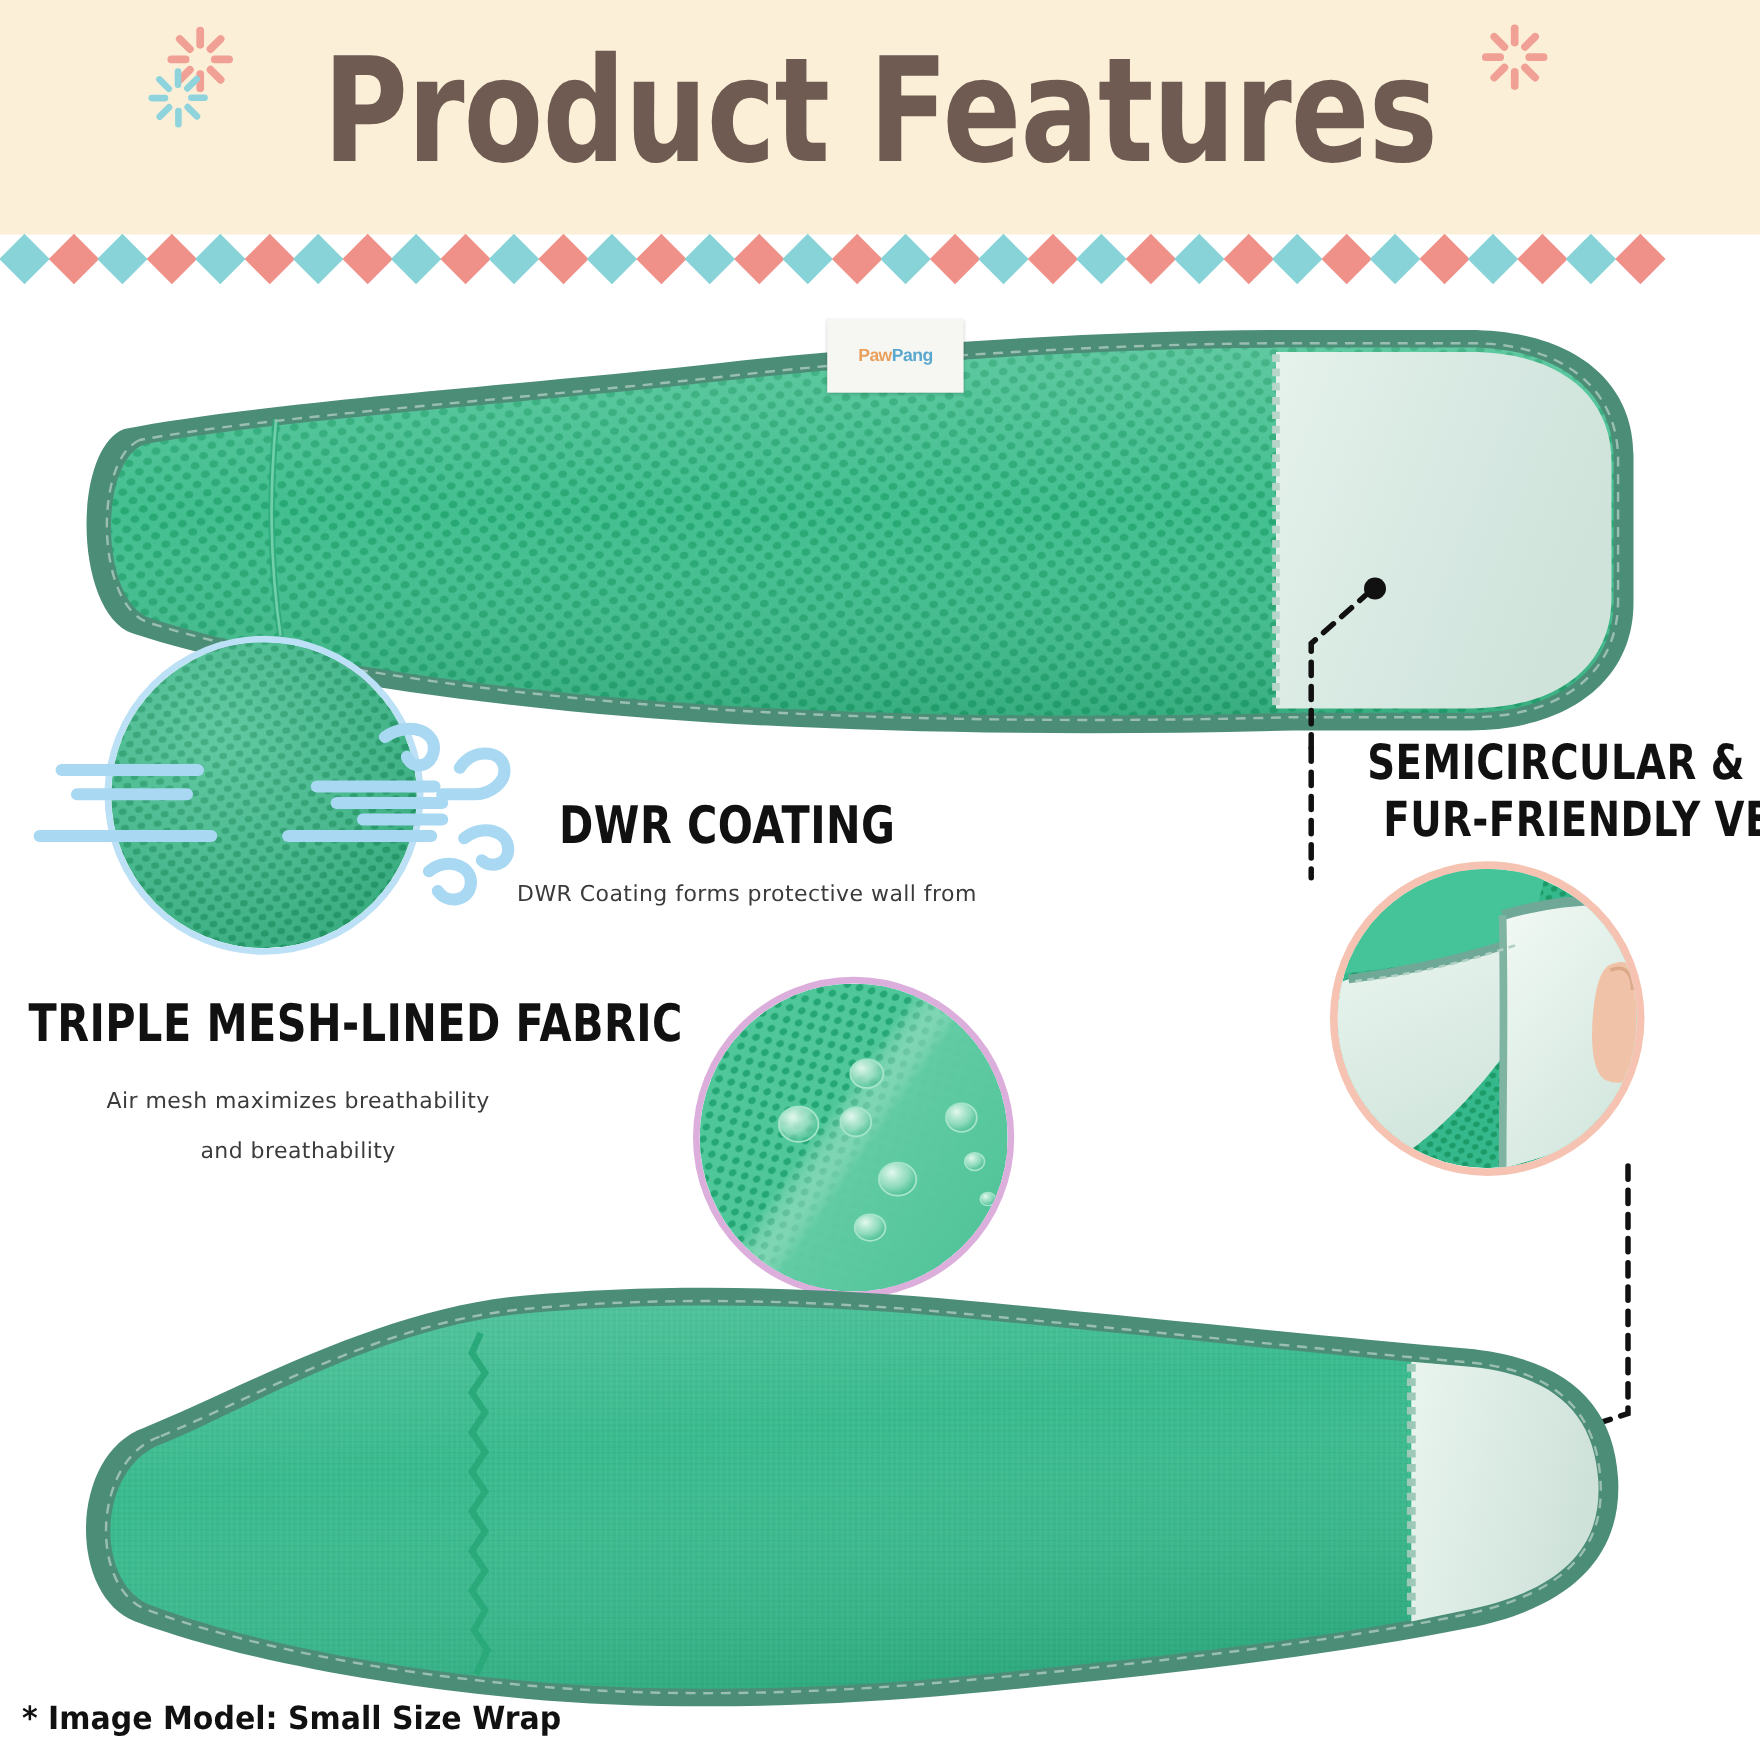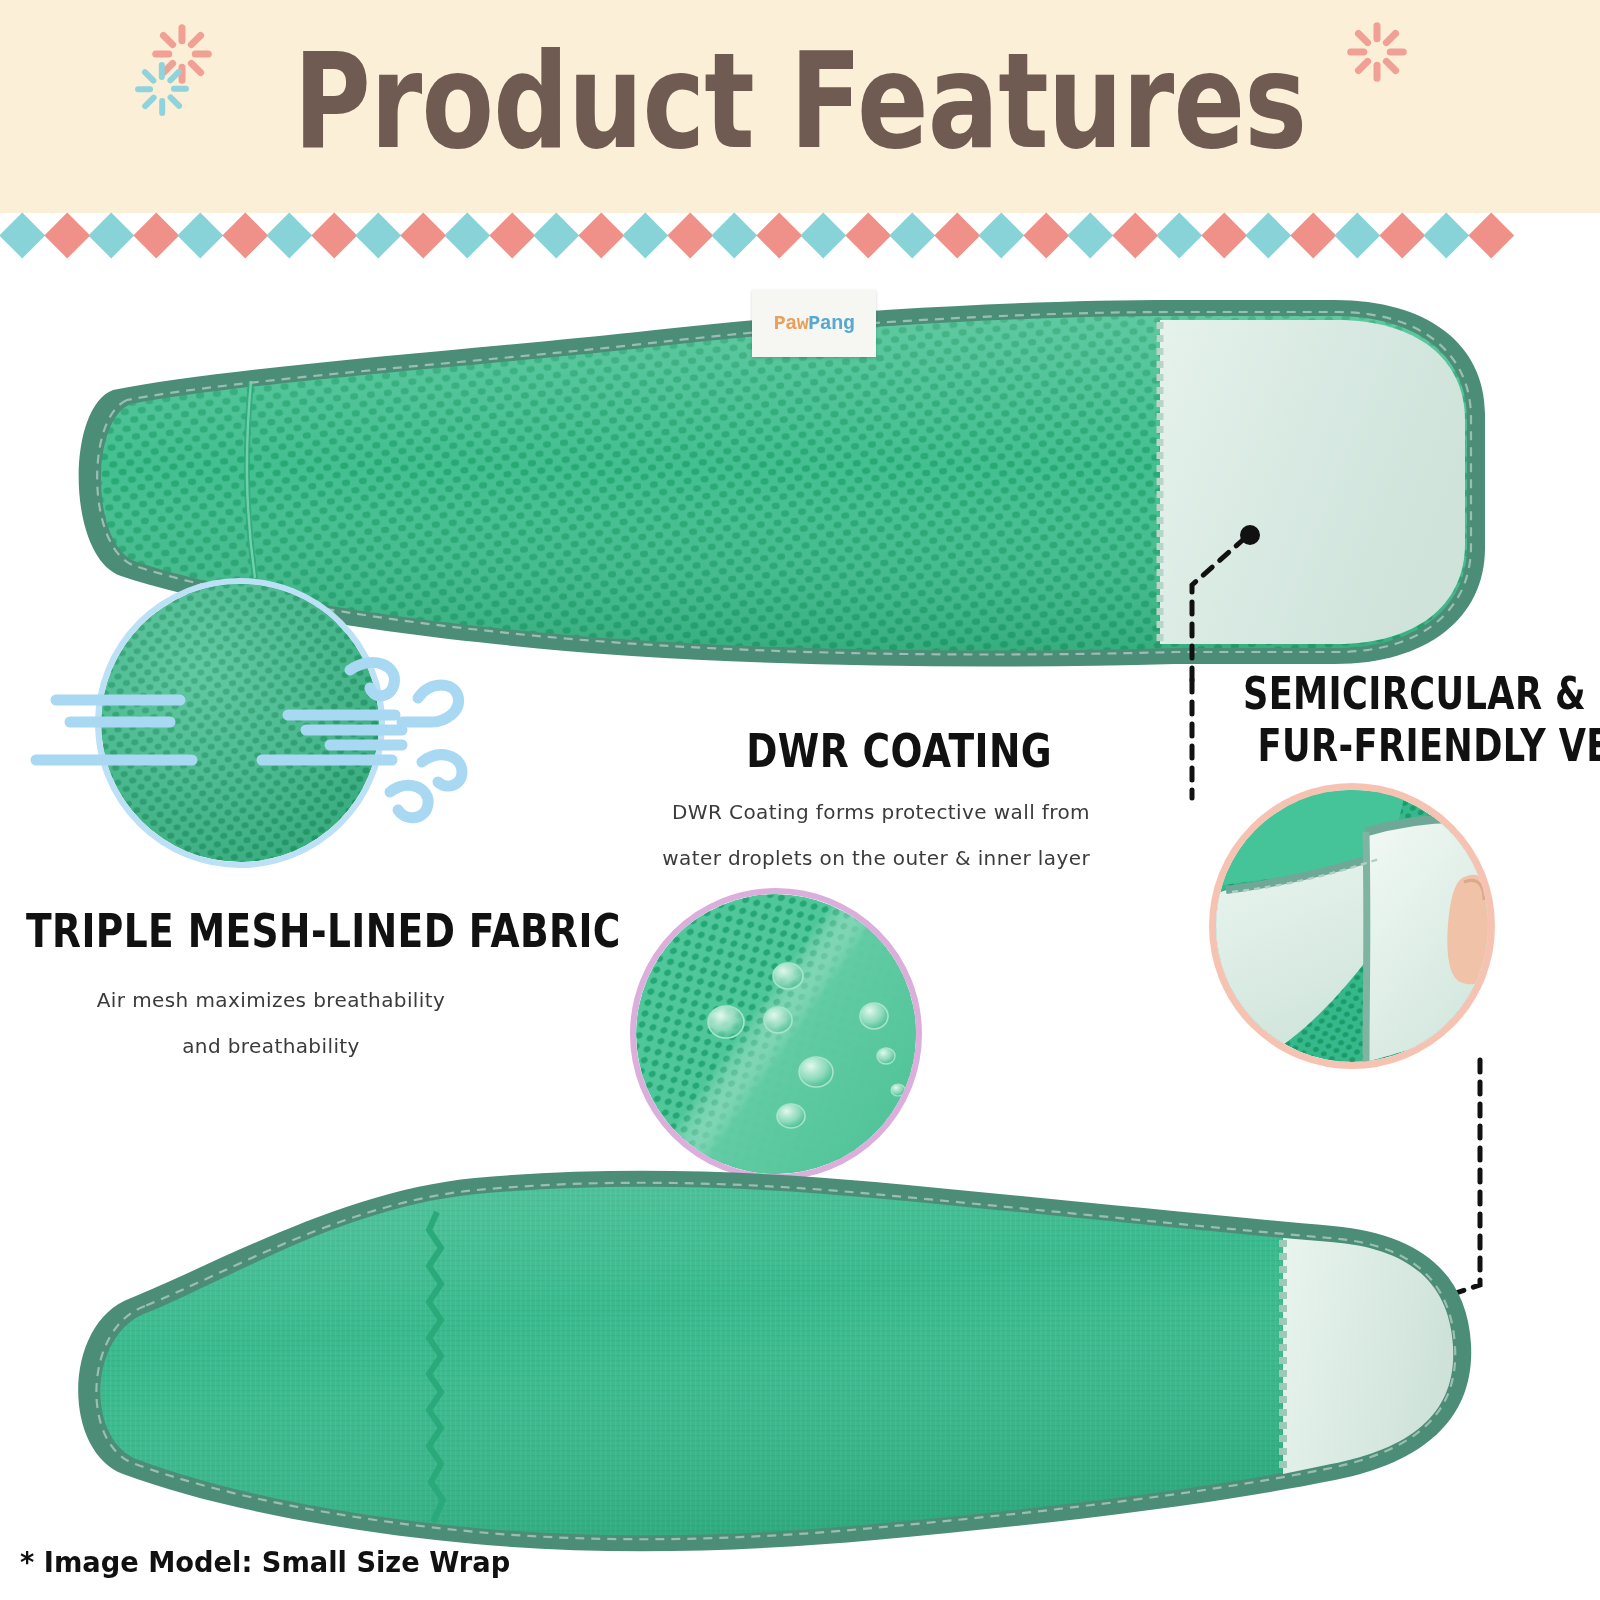--- a/index.html
+++ b/index.html
@@ -68,21 +68,21 @@
     white-space: nowrap;
     font-size: 45px; line-height: 52px;
   }
   .feat p {
     font-family: "DejaVu Sans", sans-serif;
     font-weight: 400;
     color: #3B3B3B;
     font-size: 20px; line-height: 46px;
     letter-spacing: 0.4px;
   }
-  .feat.center { text-align: right; }
+  .feat.center { text-align: left; }
   .feat.center h3 { transform-origin: 50% 50%; }
   .feat.left h3 { transform-origin: 0% 50%; }
 
   .footnote {
     position: absolute; left: 20px; top: 1545px;
     font-family: "DejaVu Sans", sans-serif;
     font-weight: 700; font-size: 29px; color: #111111;
     letter-spacing: 0px;
     transform: scaleX(0.94); transform-origin: 0 50%;
     white-space: nowrap;
@@ -259,21 +259,21 @@
                  C 1416,74 1364,34 1282,34
                  L 1120,34
                  C 962,34 764,46 606,64
                  C 428,84 190,100 72,122 Z" fill="none" stroke="#9ABFB0" stroke-width="2.2" stroke-dasharray="9 7"></path>
       </g>
     </svg>
 
     <div class="brandtag" style="left:697px; top:12px; width:124px; height:67px; background:#F6F6F3;
                 box-shadow:0 1px 3px rgba(0,0,0,0.18); display:flex; align-items:center;
                 justify-content:center;">
-      <span style="font-family:Liberation Mono, monospace; font-weight:700; font-size:20px; letter-spacing:-0.5px;">
+      <span style="font-family:Liberation Sans, sans-serif; font-weight:700; font-size:16px; letter-spacing:-0.5px;">
         <span style="color:#E8A05C;">Paw</span><span style="color:#5BA8CE;">Pang</span>
       </span>
     </div>
   </div>
 
   <div class="detail-circle" style="left:95px; top:578px; width:290px; height:290px; border:6px solid #BCE0F5;">
     <svg width="278" height="278" viewBox="0 0 278 278" style="display:block;">
       <defs>
         <pattern id="meshpat2" width="15" height="15" patternUnits="userSpaceOnUse" patternTransform="rotate(-8)">
           <rect width="15" height="15" fill="#3FBE8E"></rect>
@@ -311,21 +311,20 @@
     <p style="margin-top:20px; text-align:center; width:490px;">
       <span>Air mesh maximizes breathability</span><br>
       <span>and breathability</span>
     </p>
   </div>
 
   <div class="feat center" style="left:470px; top:725px; width:620px;">
     <h3 style="font-size:47px; display:inline-block;">DWR COATING</h3>
     <p style="margin-top:12px;">
       <span>DWR Coating forms protective wall from</span><br>
-      <span>water droplets on the outer &amp; inner layer</span>
     </p>
   </div>
 
   <div class="detail-circle" style="left:630px; top:888px; width:292px; height:292px; border:6px solid #DCAEDC;">
     <svg width="280" height="280" viewBox="0 0 280 280" style="display:block;">
       <defs>
         <pattern id="meshpat3" width="16" height="16" patternUnits="userSpaceOnUse" patternTransform="rotate(-30)">
           <rect width="16" height="16" fill="#4FC79A"></rect>
           <ellipse cx="4" cy="4" rx="3.6" ry="3" fill="#25A775"></ellipse>
           <ellipse cx="12" cy="12" rx="3.6" ry="3" fill="#25A775"></ellipse>

